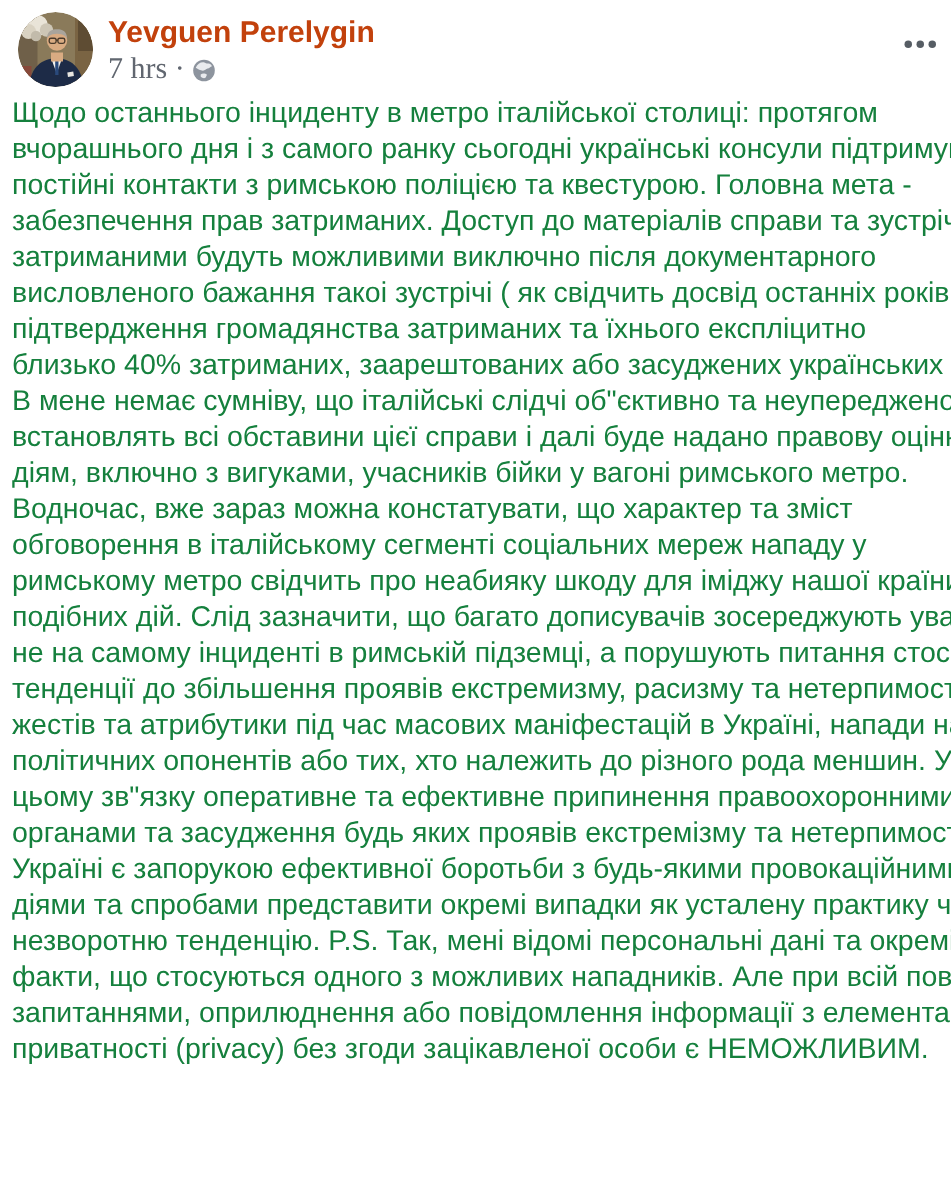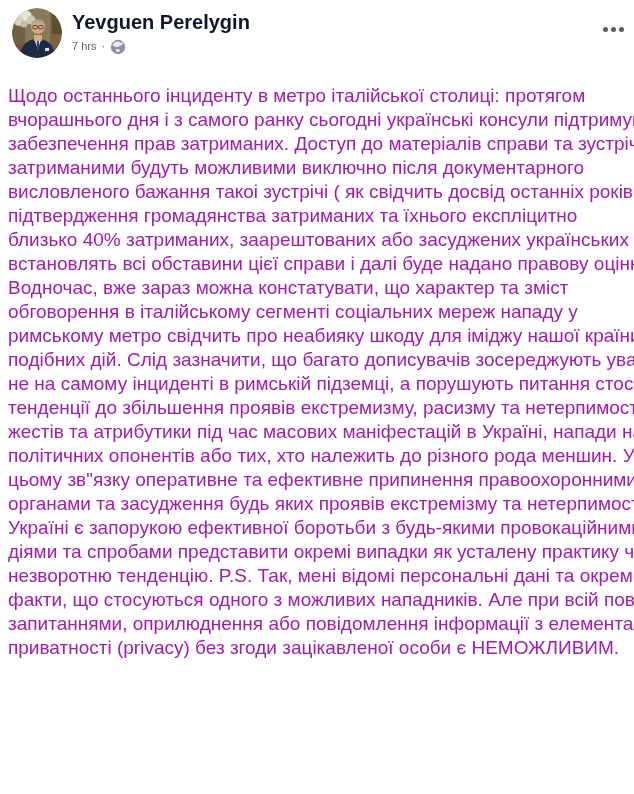--- a/index.html
+++ b/index.html
@@ -35,34 +35,35 @@
     cursor: pointer;
   }
   .avatar svg { display: block; }
   .header-text {
     position: absolute;
     left: 60px;
     top: 2px;
   }
   .author {
     display: inline-block;
-    color: #0f172a;
+    color: #c2410c;
     font-size: 20px;
     font-weight: 700;
     line-height: 24px;
     text-decoration: none;
     cursor: pointer;
   }
   .meta {
     margin-top: 3px;
     display: flex;
     align-items: center;
     color: #616770;
-    font-size: 11px;
+    font-size: 20px;
     line-height: 19px;
+    font-family: Liberation Serif, serif;
   }
   .meta .timestamp { cursor: pointer; }
   .meta .sep {
     margin: 0 5px;
     color: #616770;
   }
   .globe-icon {
     display: inline-flex;
     align-items: center;
   }
@@ -79,24 +80,24 @@
     cursor: pointer;
   }
   .more-button .dot {
     width: 5px;
     height: 5px;
     border-radius: 50%;
     background: #565d64;
   }
   .post-body {
     position: absolute;
-    top: 84px;
+    top: 64px;
     left: 8px;
     right: 0;
-    color: #a21caf;
+    color: #15803d;
     font-size: 19px;
     line-height: 24px;
     letter-spacing: 0;
   }
   .post-line {
     white-space: nowrap;
     height: 24px;
   }
 </style>
 </head>
@@ -158,26 +159,29 @@
       <span class="dot"></span>
       <span class="dot"></span>
       <span class="dot"></span>
     </div>
 
   </div>
 
   <div class="post-body">
       <div class="post-line">Щодо останнього інциденту в метро італійської столиці: протягом</div>
       <div class="post-line">вчорашнього дня і з самого ранку сьогодні українські консули підтримують</div>
+      <div class="post-line">постійні контакти з римською поліцією та квестурою. Головна мета -</div>
       <div class="post-line">забезпечення прав затриманих. Доступ до матеріалів справи та зустріч із</div>
       <div class="post-line">затриманими будуть можливими виключно після документарного</div>
       <div class="post-line">висловленого бажання такоі зустрічі ( як свідчить досвід останніх років</div>
       <div class="post-line">підтвердження громадянства затриманих та їхнього експліцитно</div>
       <div class="post-line">близько 40% затриманих, заарештованих або засуджених українських</div>
+      <div class="post-line">В мене немає сумніву, що італійські слідчі об"єктивно та неупереджено</div>
       <div class="post-line">встановлять всі обставини цієї справи і далі буде надано правову оцінку</div>
+      <div class="post-line">діям, включно з вигуками, учасників бійки у вагоні римського метро.</div>
       <div class="post-line">Водночас, вже зараз можна констатувати, що характер та зміст</div>
       <div class="post-line">обговорення в італійському сегменті соціальних мереж нападу у</div>
       <div class="post-line">римському метро свідчить про неабияку шкоду для іміджу нашої країни від</div>
       <div class="post-line">подібних дій. Слід зазначити, що багато дописувачів зосереджують увагу</div>
       <div class="post-line">не на самому інциденті в римській підземці, а порушують питання стосовно</div>
       <div class="post-line">тенденції до збільшення проявів екстремизму, расизму та нетерпимості</div>
       <div class="post-line">жестів та атрибутики під час масових маніфестацій в Україні, напади на</div>
       <div class="post-line">політичних опонентів або тих, хто належить до різного рода меншин. У</div>
       <div class="post-line">цьому зв"язку оперативне та ефективне припинення правоохоронними</div>
       <div class="post-line">органами та засудження будь яких проявів екстремізму та нетерпимості в</div>

